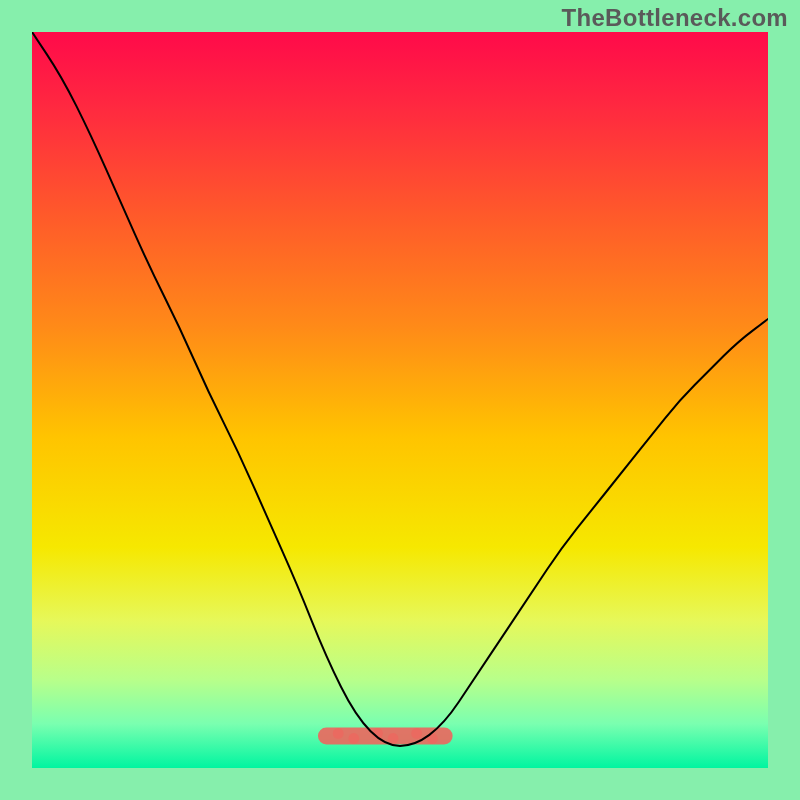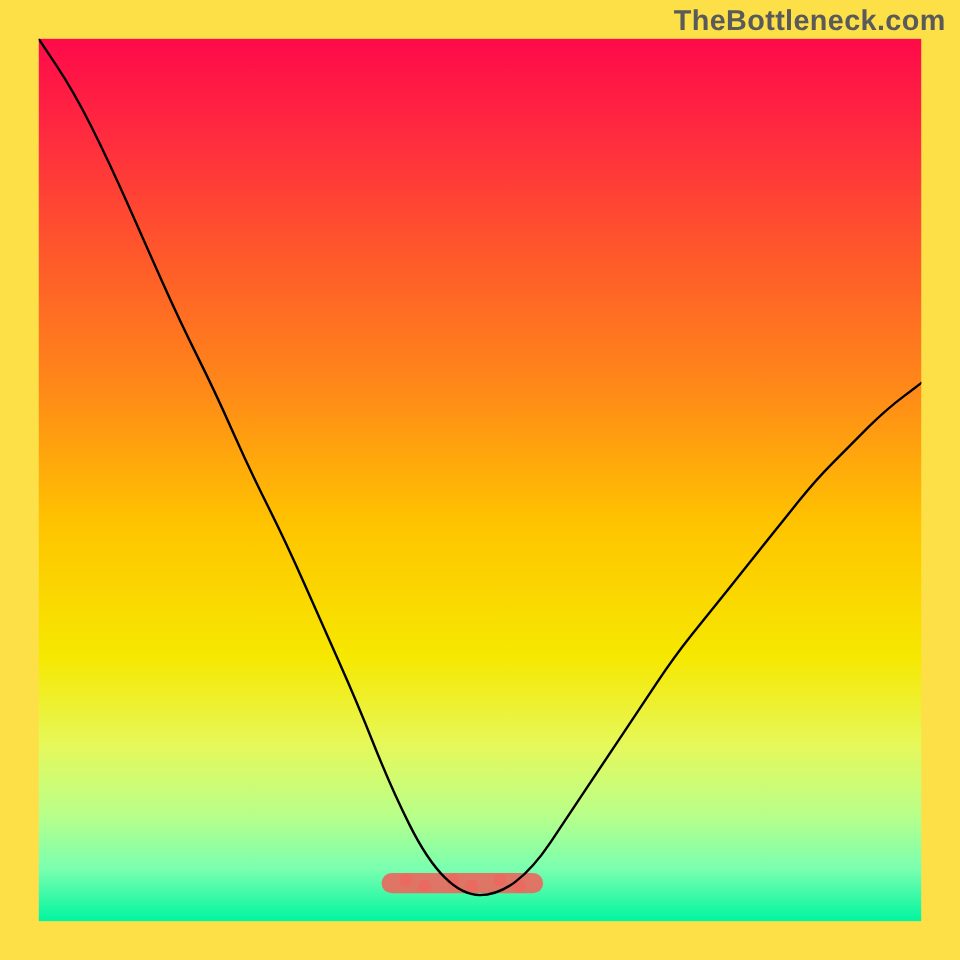--- a/index.html
+++ b/index.html
@@ -8,21 +8,21 @@
     width: 800px;
     height: 800px;
     background: #000;
     overflow: hidden;
     font-family: Arial, Helvetica, sans-serif;
   }
   .frame {
     position: relative;
     width: 800px;
     height: 800px;
-    background: #fde047;
+    background: #86efac;
   }
   .watermark {
     position: absolute;
     top: 4px;
     right: 12px;
     color: #5a5a5a;
     font-size: 24px;
     font-weight: 600;
     letter-spacing: 0.3px;
     z-index: 20;

